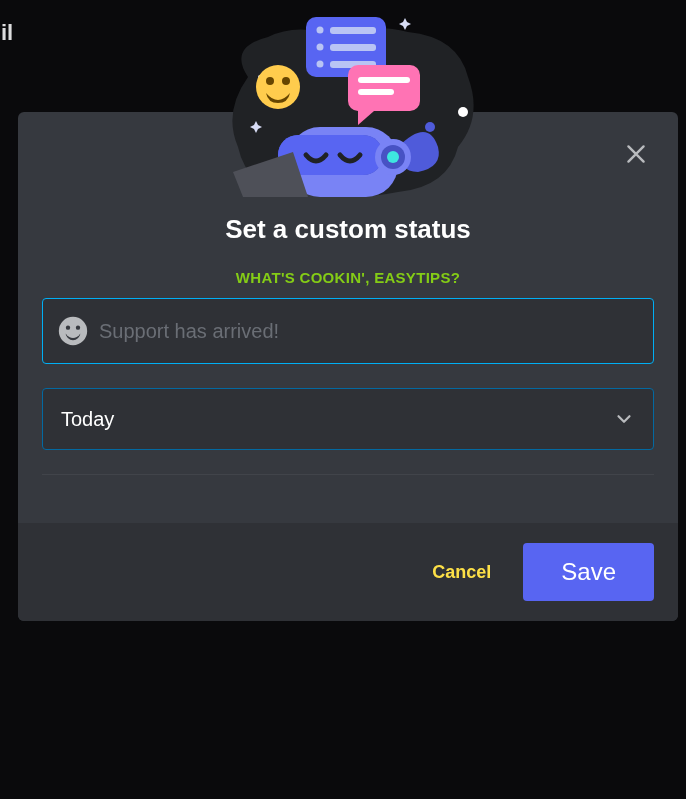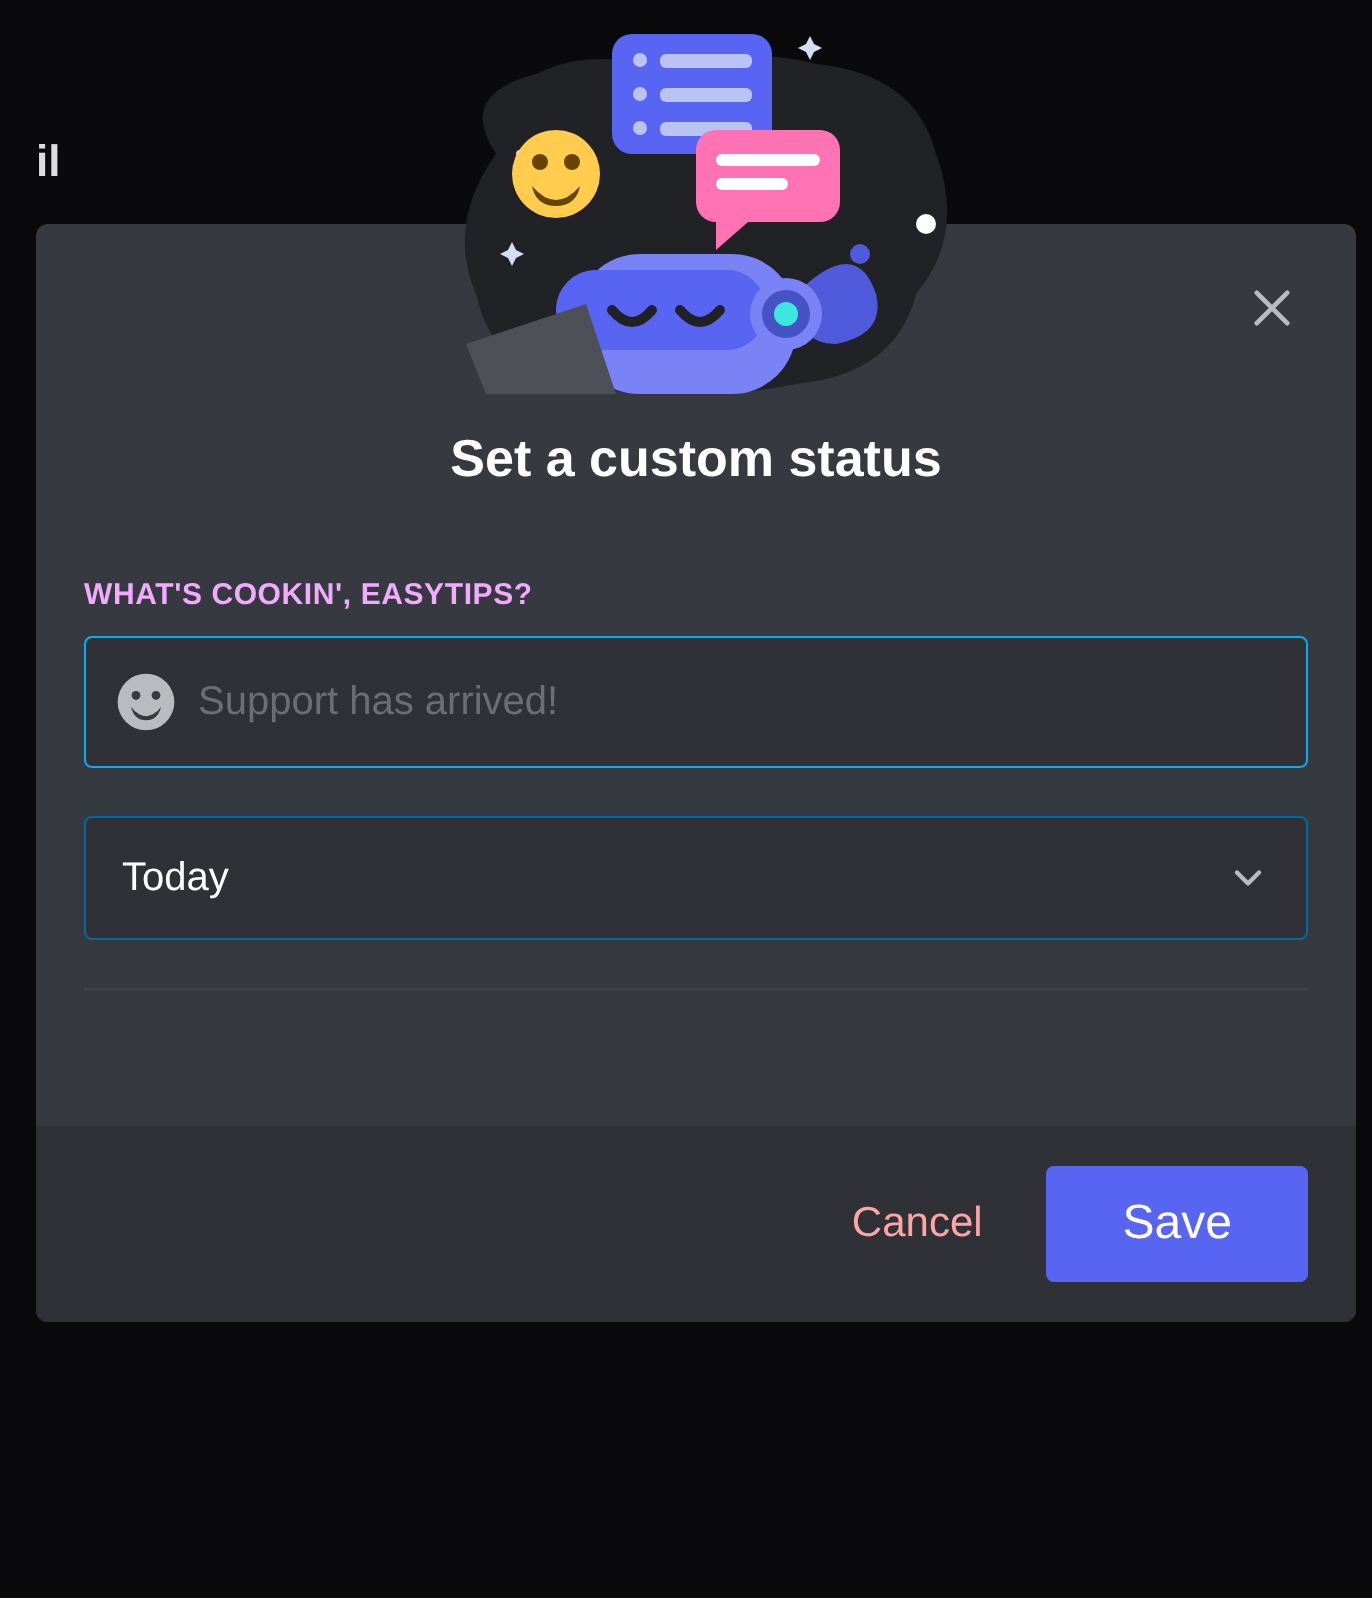--- a/index.html
+++ b/index.html
@@ -11,36 +11,34 @@
       width: 686px;
       height: 799px;
       background: #0a0a0c;
       font-family: -apple-system, BlinkMacSystemFont, "Segoe UI", Helvetica, Arial, sans-serif;
       position: relative;
       overflow: hidden;
     }
     .bg-text {
       position: absolute;
       top: 20px;
-      left: 18px;
+      left: 1px;
       color: #dcddde;
       font-size: 22px;
       font-weight: 600;
-      margin-top: 48px;
     }
     .modal {
       position: absolute;
       top: 112px;
       left: 18px;
       width: 660px;
       background: #36393f;
       border-radius: 6px;
       display: flex;
       flex-direction: column;
-      gap: 20px;
     }
     .hero-art {
       position: absolute;
       top: -95px;
       left: 50%;
       transform: translateX(-50%);
       width: 300px;
       height: 180px;
       pointer-events: none;
     }
@@ -69,26 +67,27 @@
       font-size: 26px;
       font-weight: 700;
     }
     .modal-body {
       padding: 24px 24px 24px 24px;
     }
     .field-group {
       margin-bottom: 24px;
     }
     .field-label {
-      color: #f0abfc;
+      color: #84cc16;
       font-size: 15px;
       font-weight: 700;
       letter-spacing: 0.3px;
       margin-bottom: 12px;
       display: block;
+      text-align: center;
     }
     .input-wrap {
       display: flex;
       align-items: center;
       background: #2f3136;
       border: 1px solid #00aff4;
       border-radius: 4px;
       height: 66px;
       padding: 0 14px;
     }
@@ -142,23 +141,23 @@
       display: flex;
       justify-content: flex-end;
       align-items: center;
       gap: 24px;
       border-bottom-left-radius: 6px;
       border-bottom-right-radius: 6px;
     }
     .btn-cancel {
       background: transparent;
       border: none;
-      color: #fca5a5;
-      font-size: 21px;
-      font-weight: 400;
+      color: #fde047;
+      font-size: 18px;
+      font-weight: 700;
       cursor: pointer;
       padding: 10px 8px;
     }
     .btn-save {
       background: #5865f2;
       border: none;
       color: #ffffff;
       font-size: 24px;
       font-weight: 500;
       cursor: pointer;

